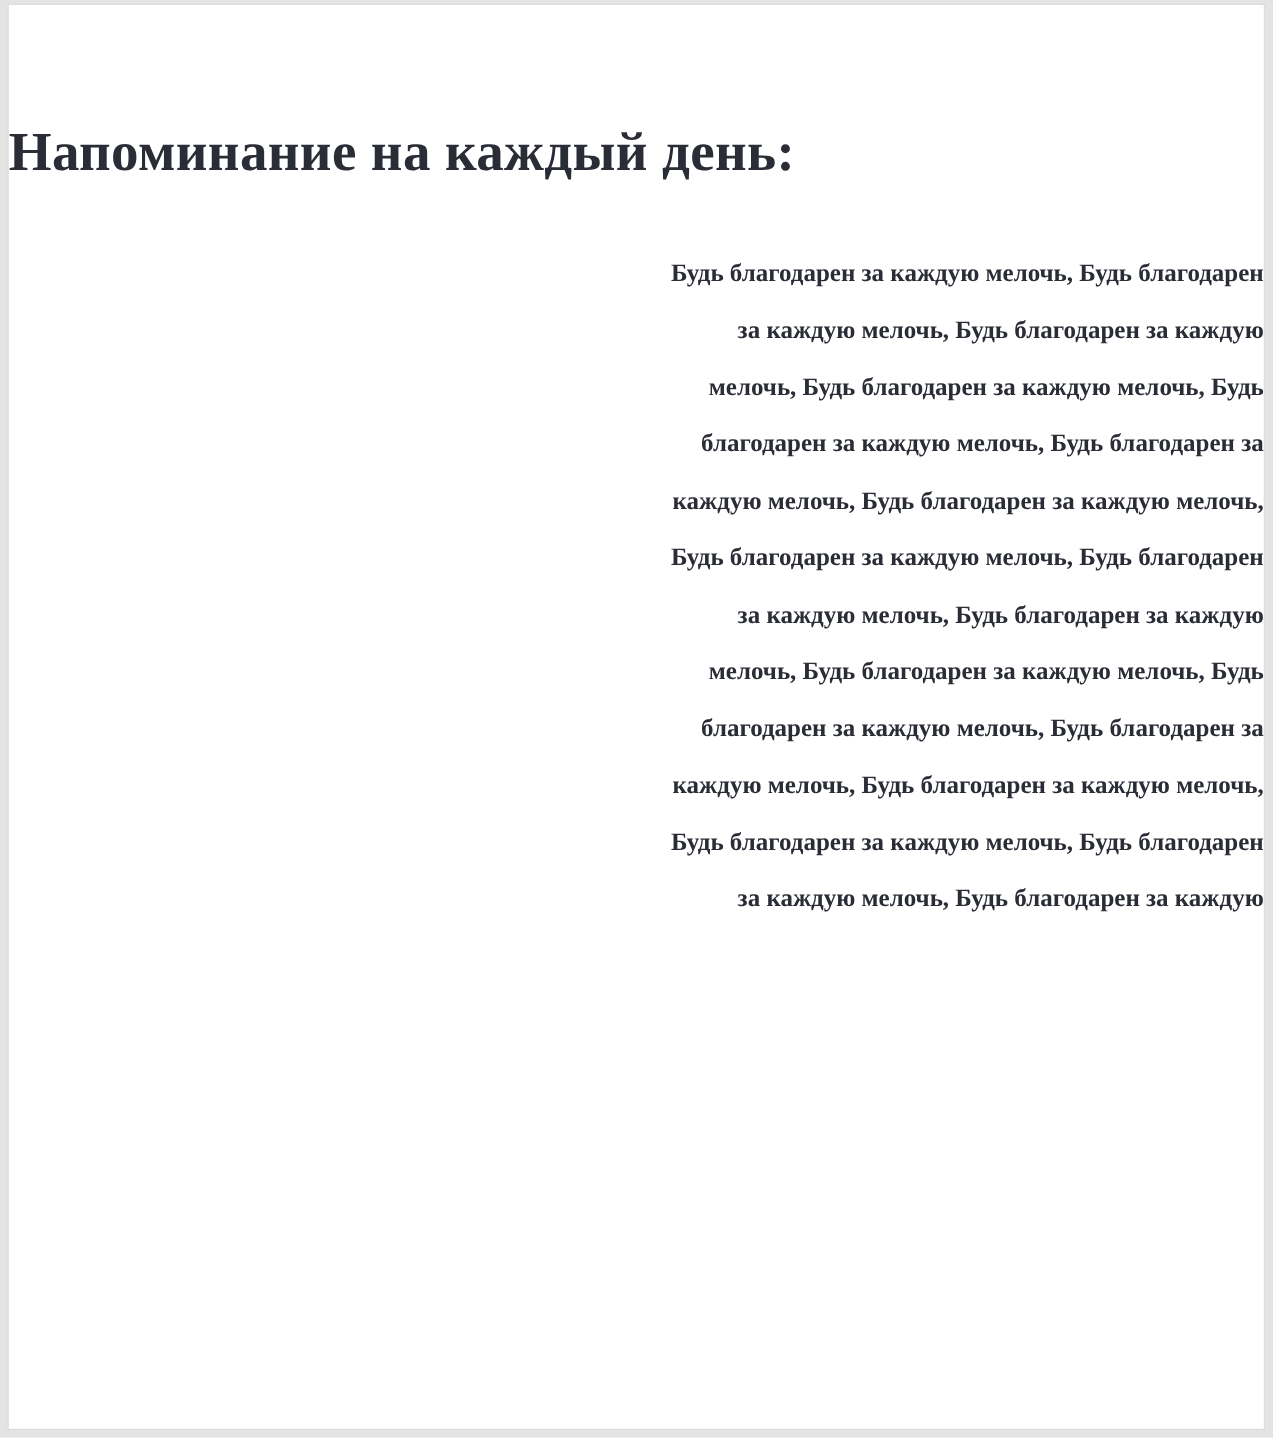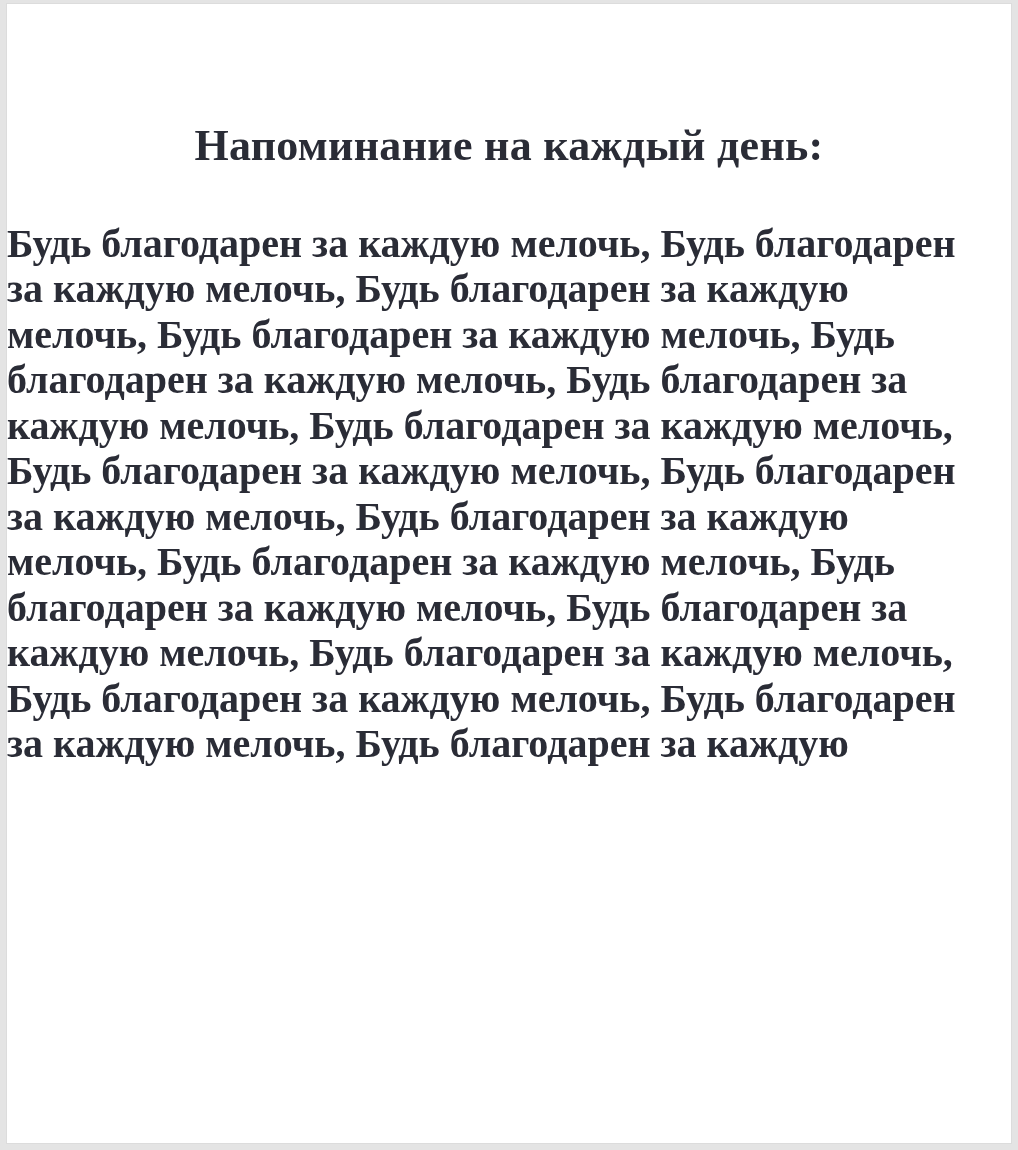--- a/index.html
+++ b/index.html
@@ -17,33 +17,33 @@
   .page {
     position: absolute;
     left: 7px;
     top: 4px;
     right: 7px;
     bottom: 7px;
     background: #ffffff;
     box-shadow: 0 0 0 1px #dcdcdc;
   }
   .title {
-    margin-top: 116px;
-    text-align: center;
+    margin-top: 92px;
+    text-align: left;
     font-weight: bold;
     font-size: 44px;
     line-height: 1.2;
     color: #2a2c36;
     letter-spacing: 0.3px;
   }
   .body-text {
     margin-top: 48px;
-    text-align: left;
+    text-align: right;
     font-weight: bold;
-    font-size: 40px;
+    font-size: 20px;
     line-height: 45.5px;
     color: #2a2c36;
   }
   .body-line {
     white-space: nowrap;
   }
 </style>
 </head>
 <body>
 

